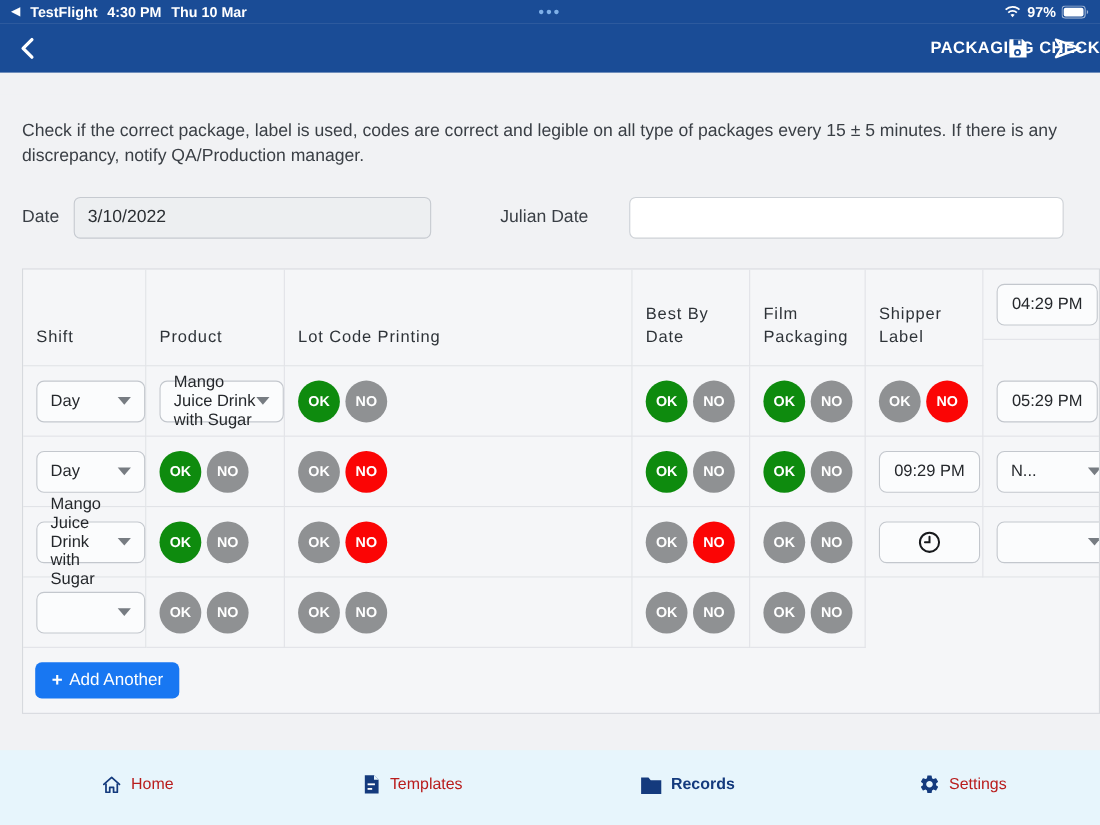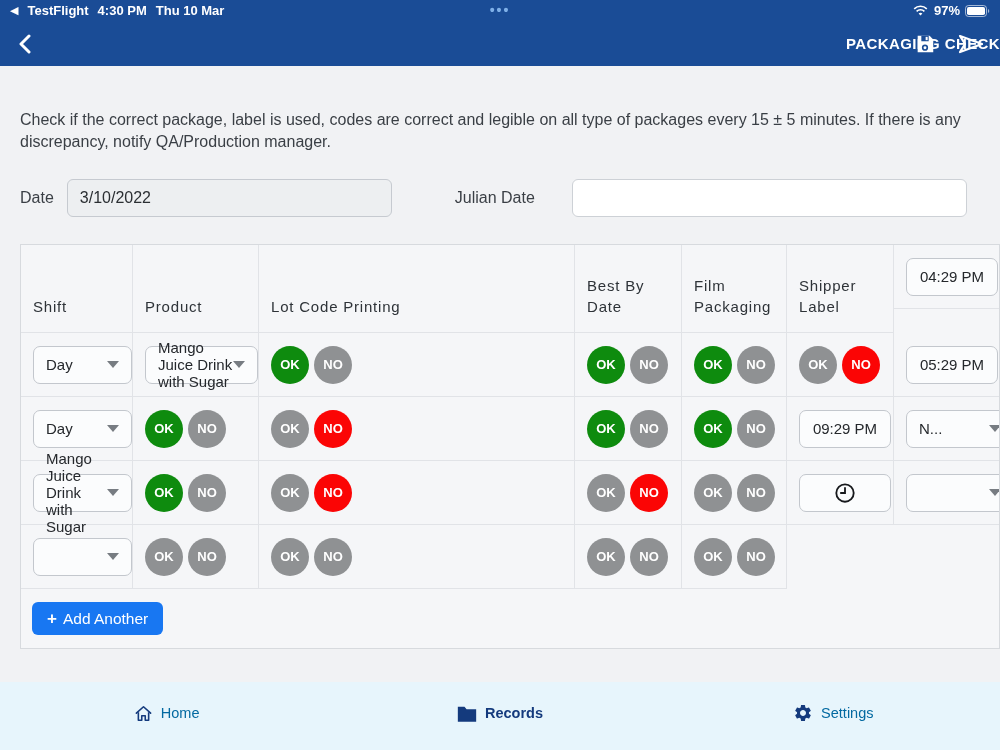--- a/index.html
+++ b/index.html
@@ -90,21 +90,21 @@
     font-size:15.5px; font-family:inherit; cursor:pointer;
   }
   .add-btn .plus { font-weight:700; font-size:17px; }
 
   
   .tabbar {
     height:68px; background:#e7f5fc; display:flex; align-items:center; flex:0 0 auto;
   }
   .tab-item {
     flex:1; display:flex; align-items:center; justify-content:center; gap:8px;
-    font-size:14.5px; color:#0369a1; cursor:pointer; padding-bottom:6px;
+    font-size:14.5px; color:#b91c1c; cursor:pointer; padding-bottom:6px;
   }
   .tab-item.active { color:#143a7d; font-weight:700; }
 
   svg { display:block; }
 </style>
 </head>
 <body>
 
 <div class="screen">
 
@@ -360,20 +360,31 @@
   <div class="tabbar">
     <div class="tab-item">
       <span>
         <svg width="19" height="19" viewBox="0 0 24 24">
             <path d="M3 11.5 L12 3.5 L21 11.5" stroke="#143a7d" stroke-width="2" fill="none" stroke-linecap="round" stroke-linejoin="round"></path>
             <path d="M5.5 10.5 V20.5 H9.8 V14.8 H14.2 V20.5 H18.5 V10.5" stroke="#143a7d" stroke-width="2" fill="none" stroke-linejoin="round"></path>
           </svg>
       </span>
       <span>Home</span>
     </div>
+    <div class="tab-item">
+      <span>
+        <svg width="17" height="20" viewBox="0 0 20 24">
+            <path d="M3 2 h10 l5 5 v15 H3 Z" fill="#143a7d"></path>
+            <path d="M13 2 l5 5 h-5 Z" fill="#e7f5fc"></path>
+            <rect x="6" y="11" width="8" height="2" fill="#fff"></rect>
+            <rect x="6" y="16" width="5" height="2" fill="#fff"></rect>
+          </svg>
+      </span>
+      <span>Templates</span>
+    </div>
     <div class="tab-item active">
       <span>
         <svg width="20" height="17" viewBox="0 0 24 20">
             <path d="M1 2 h8 l2.5 3 H23 v15 H1 Z" fill="#143a7d"></path>
           </svg>
       </span>
       <span>Records</span>
     </div>
     <div class="tab-item">
       <span>

